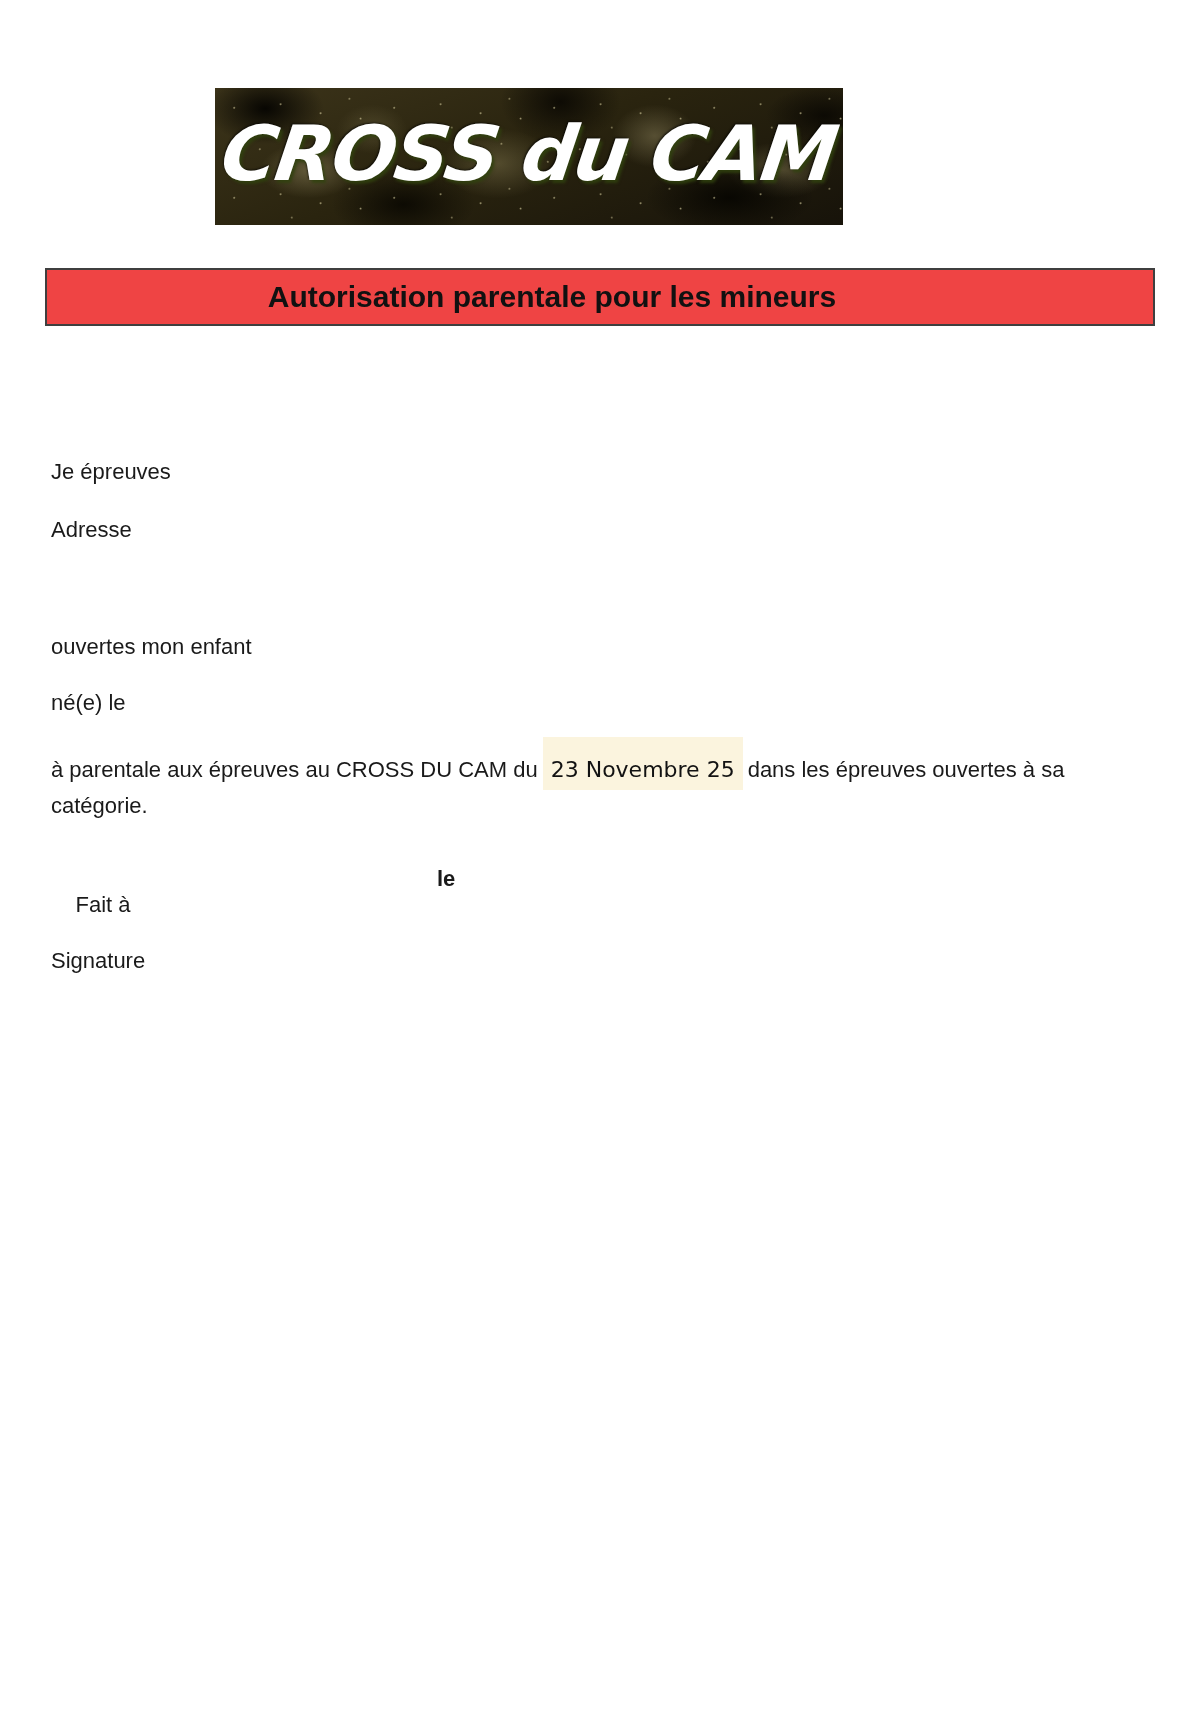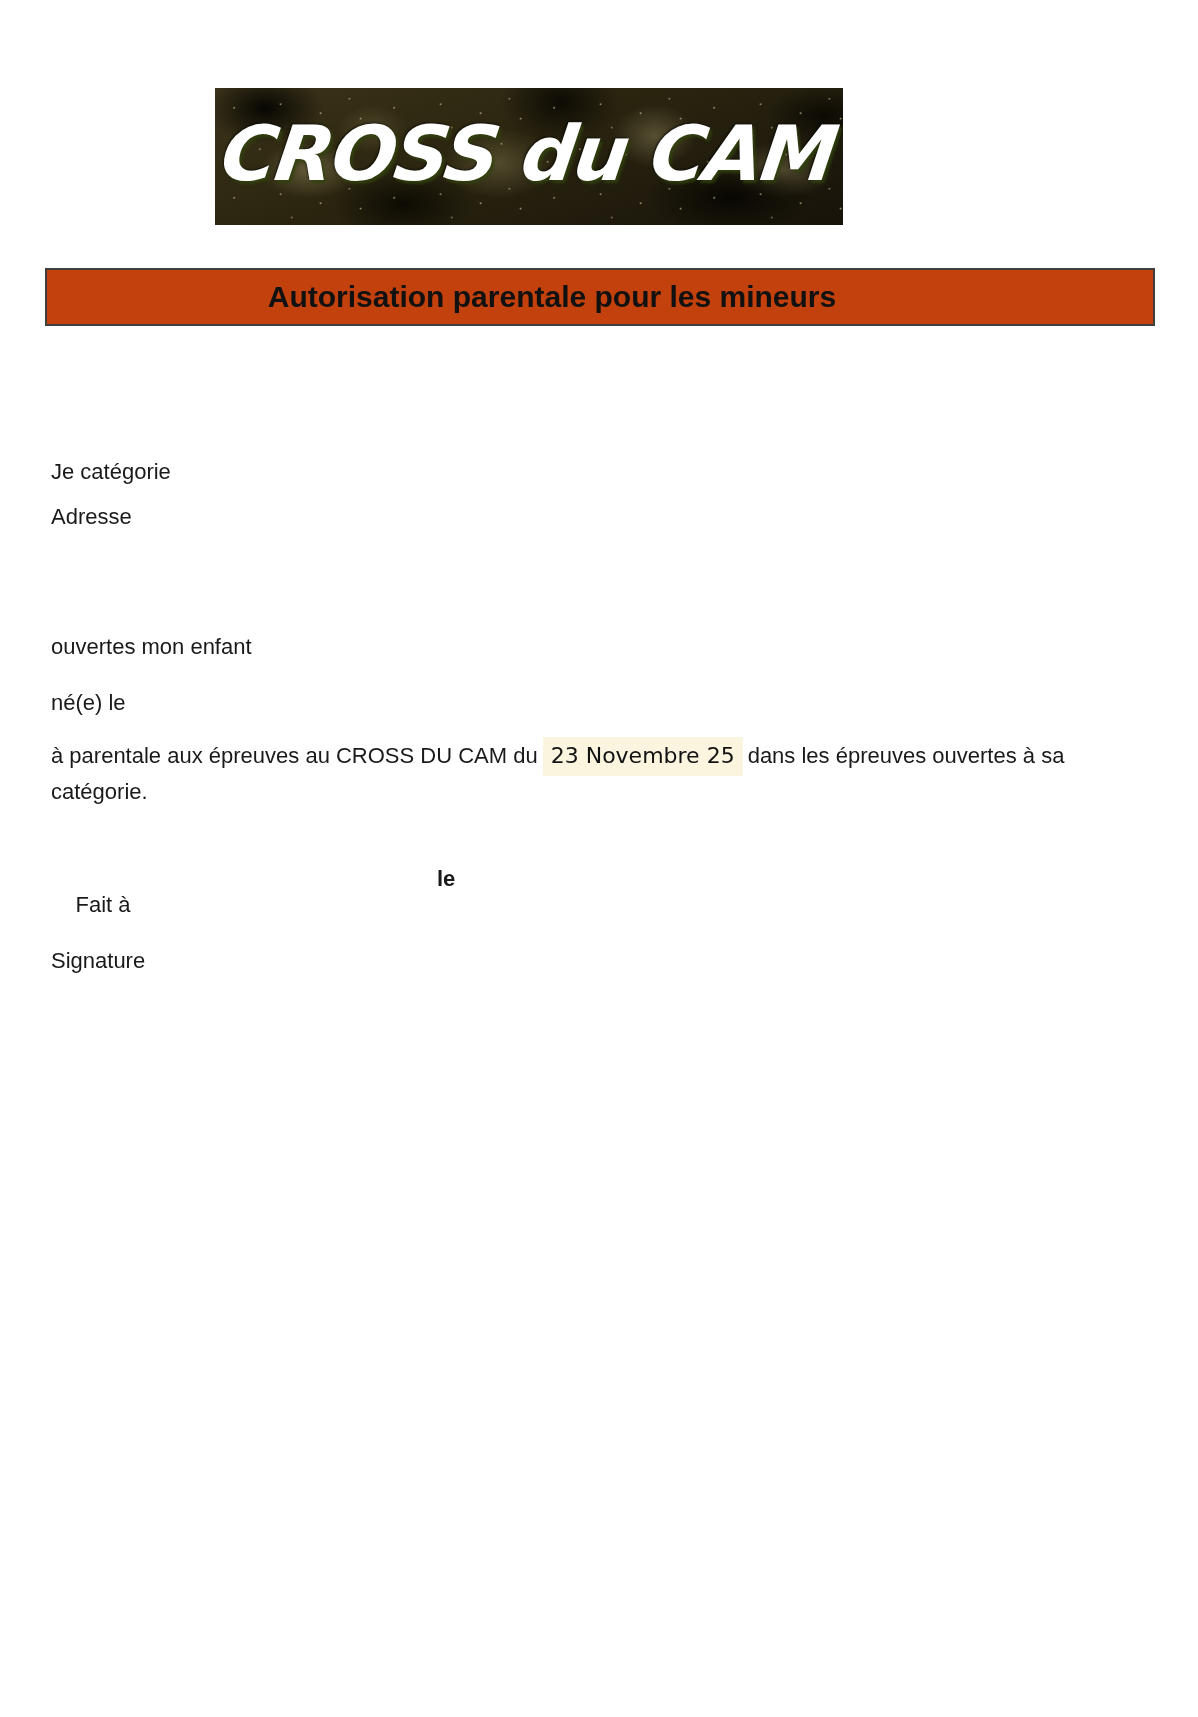--- a/index.html
+++ b/index.html
@@ -75,21 +75,21 @@
   }
 
   
   .title-box {
     position: absolute;
     left: 45px;
     top: 268px;
     width: 1106px;
     height: 54px;
     border: 2px solid #3f3f3f;
-    background: #c2410c;
+    background: #ef4444;
     display: flex;
     align-items: center;
     justify-content: center;
   }
   .title-box span {
     display: block;
     transform: translateX(-48px);
     font-weight: bold;
     font-size: 30px;
     color: #111111;
@@ -109,43 +109,43 @@
     left: 51px;
     top: 737px;
     width: 1014px;
     font-size: 22px;
     line-height: 31px;
   }
   .date-field {
     display: inline-block;
     font-family: "DejaVu Sans", sans-serif;
     font-size: 22px;
-    padding: 3px 8px 5px 8px;
+    padding: 17px 8px 5px 8px;
     margin: 0 5px;
     color: #121212;
   }
   .fait-row { top: 866px; width: 600px; }
   .fait-row .le { position: absolute; left: 386px; top: 0; font-weight: bold; }
 </style>
 </head>
 <body>
 
 <div class="page">
 
   <div class="banner">
     <div class="banner-text">CROSS du CAM</div>
   </div>
 
   <div class="title-box">
     <span>Autorisation parentale pour les mineurs</span>
   </div>
 
-  <div class="line" style="top:459px">Je catégorie</div>
+  <div class="line" style="top:459px">Je épreuves</div>
 
-  <div class="line" style="top:504px">Adresse</div>
+  <div class="line" style="top:517px">Adresse</div>
 
   <div class="line" style="top:634px">ouvertes mon enfant</div>
 
   <div class="line" style="top:690px">né(e) le</div>
 
   <div class="para"><span>à parentale aux épreuves au CROSS DU CAM du</span><span class="date-field" style="background: rgb(251, 244, 222);">23 Novembre 25</span><span>dans les épreuves ouvertes à sa catégorie.</span></div>
 
   <div class="line fait-row">
     <span>Fait à</span>
     <span class="le">le</span>

